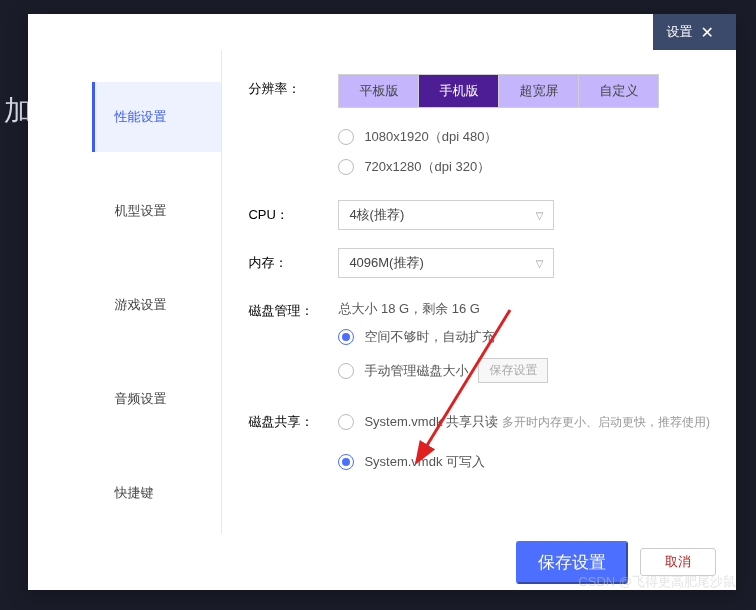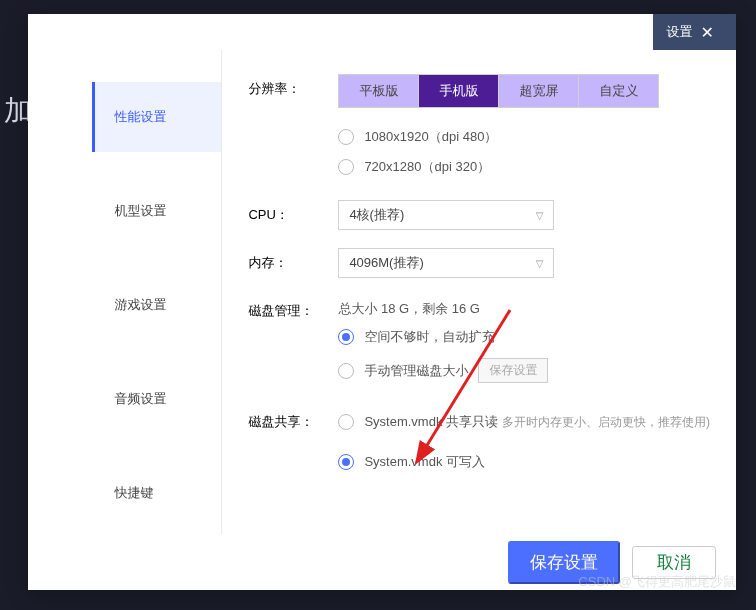--- a/index.html
+++ b/index.html
@@ -25,21 +25,21 @@
 .radio.checked { border-color: #4c6fff; }
 .radio.checked::after { content: ""; width: 8px; height: 8px; background: #4c6fff; border-radius: 50%; }
 .radio-label { color: #555; font-size: 13px; }
 .select { width: 216px; height: 30px; border: 1px solid #d0d0d0; padding: 0 10px; display: flex; align-items: center; justify-content: space-between; cursor: pointer; font-size: 13px; color: #444; background: #fff; }
 .chev { color: #999; font-size: 10px; }
 .disk-text { color: #555; padding: 4px 0; }
 .expand-btn { margin-left: 10px; padding: 3px 10px; border: 1px solid #ccc; background: #f7f7f7; color: #aaa; font-size: 12px; cursor: pointer; }
 .hint { color: #999; font-size: 12px; margin-left: 4px; }
 .footer { height: 56px; display: flex; align-items: center; justify-content: flex-end; padding: 0 20px; gap: 12px; border-top: 0; }
 .btn-primary { background: #4c6fff; color: #fff; border-color: #4c6fff; padding: 8px 20px; border-radius: 3px; cursor: pointer; font-size: 17px; }
-.btn-default { background: #fff; color: #15803d; border: 1px solid #ccc; padding: 4px 24px; border-radius: 3px; cursor: pointer; font-size: 17px; }
+.btn-default { background: #fff; color: #b91c1c; border: 1px solid #ccc; padding: 4px 24px; border-radius: 3px; cursor: pointer; font-size: 13px; }
 .bg-text { position: absolute; left: 4px; top: 92px; font-size: 28px; color: #d8dae8; font-weight: 300; }
 .arrow-svg { position: absolute; pointer-events: none; }
 .watermark { position: absolute; right: 20px; bottom: 19px; color: #c8c8c8; font-size: 13px; opacity: 0.5; }
 </style>
 </head>
 <body>
 
 <div class="bg-text">加</div>
 
 <div class="dialog">

